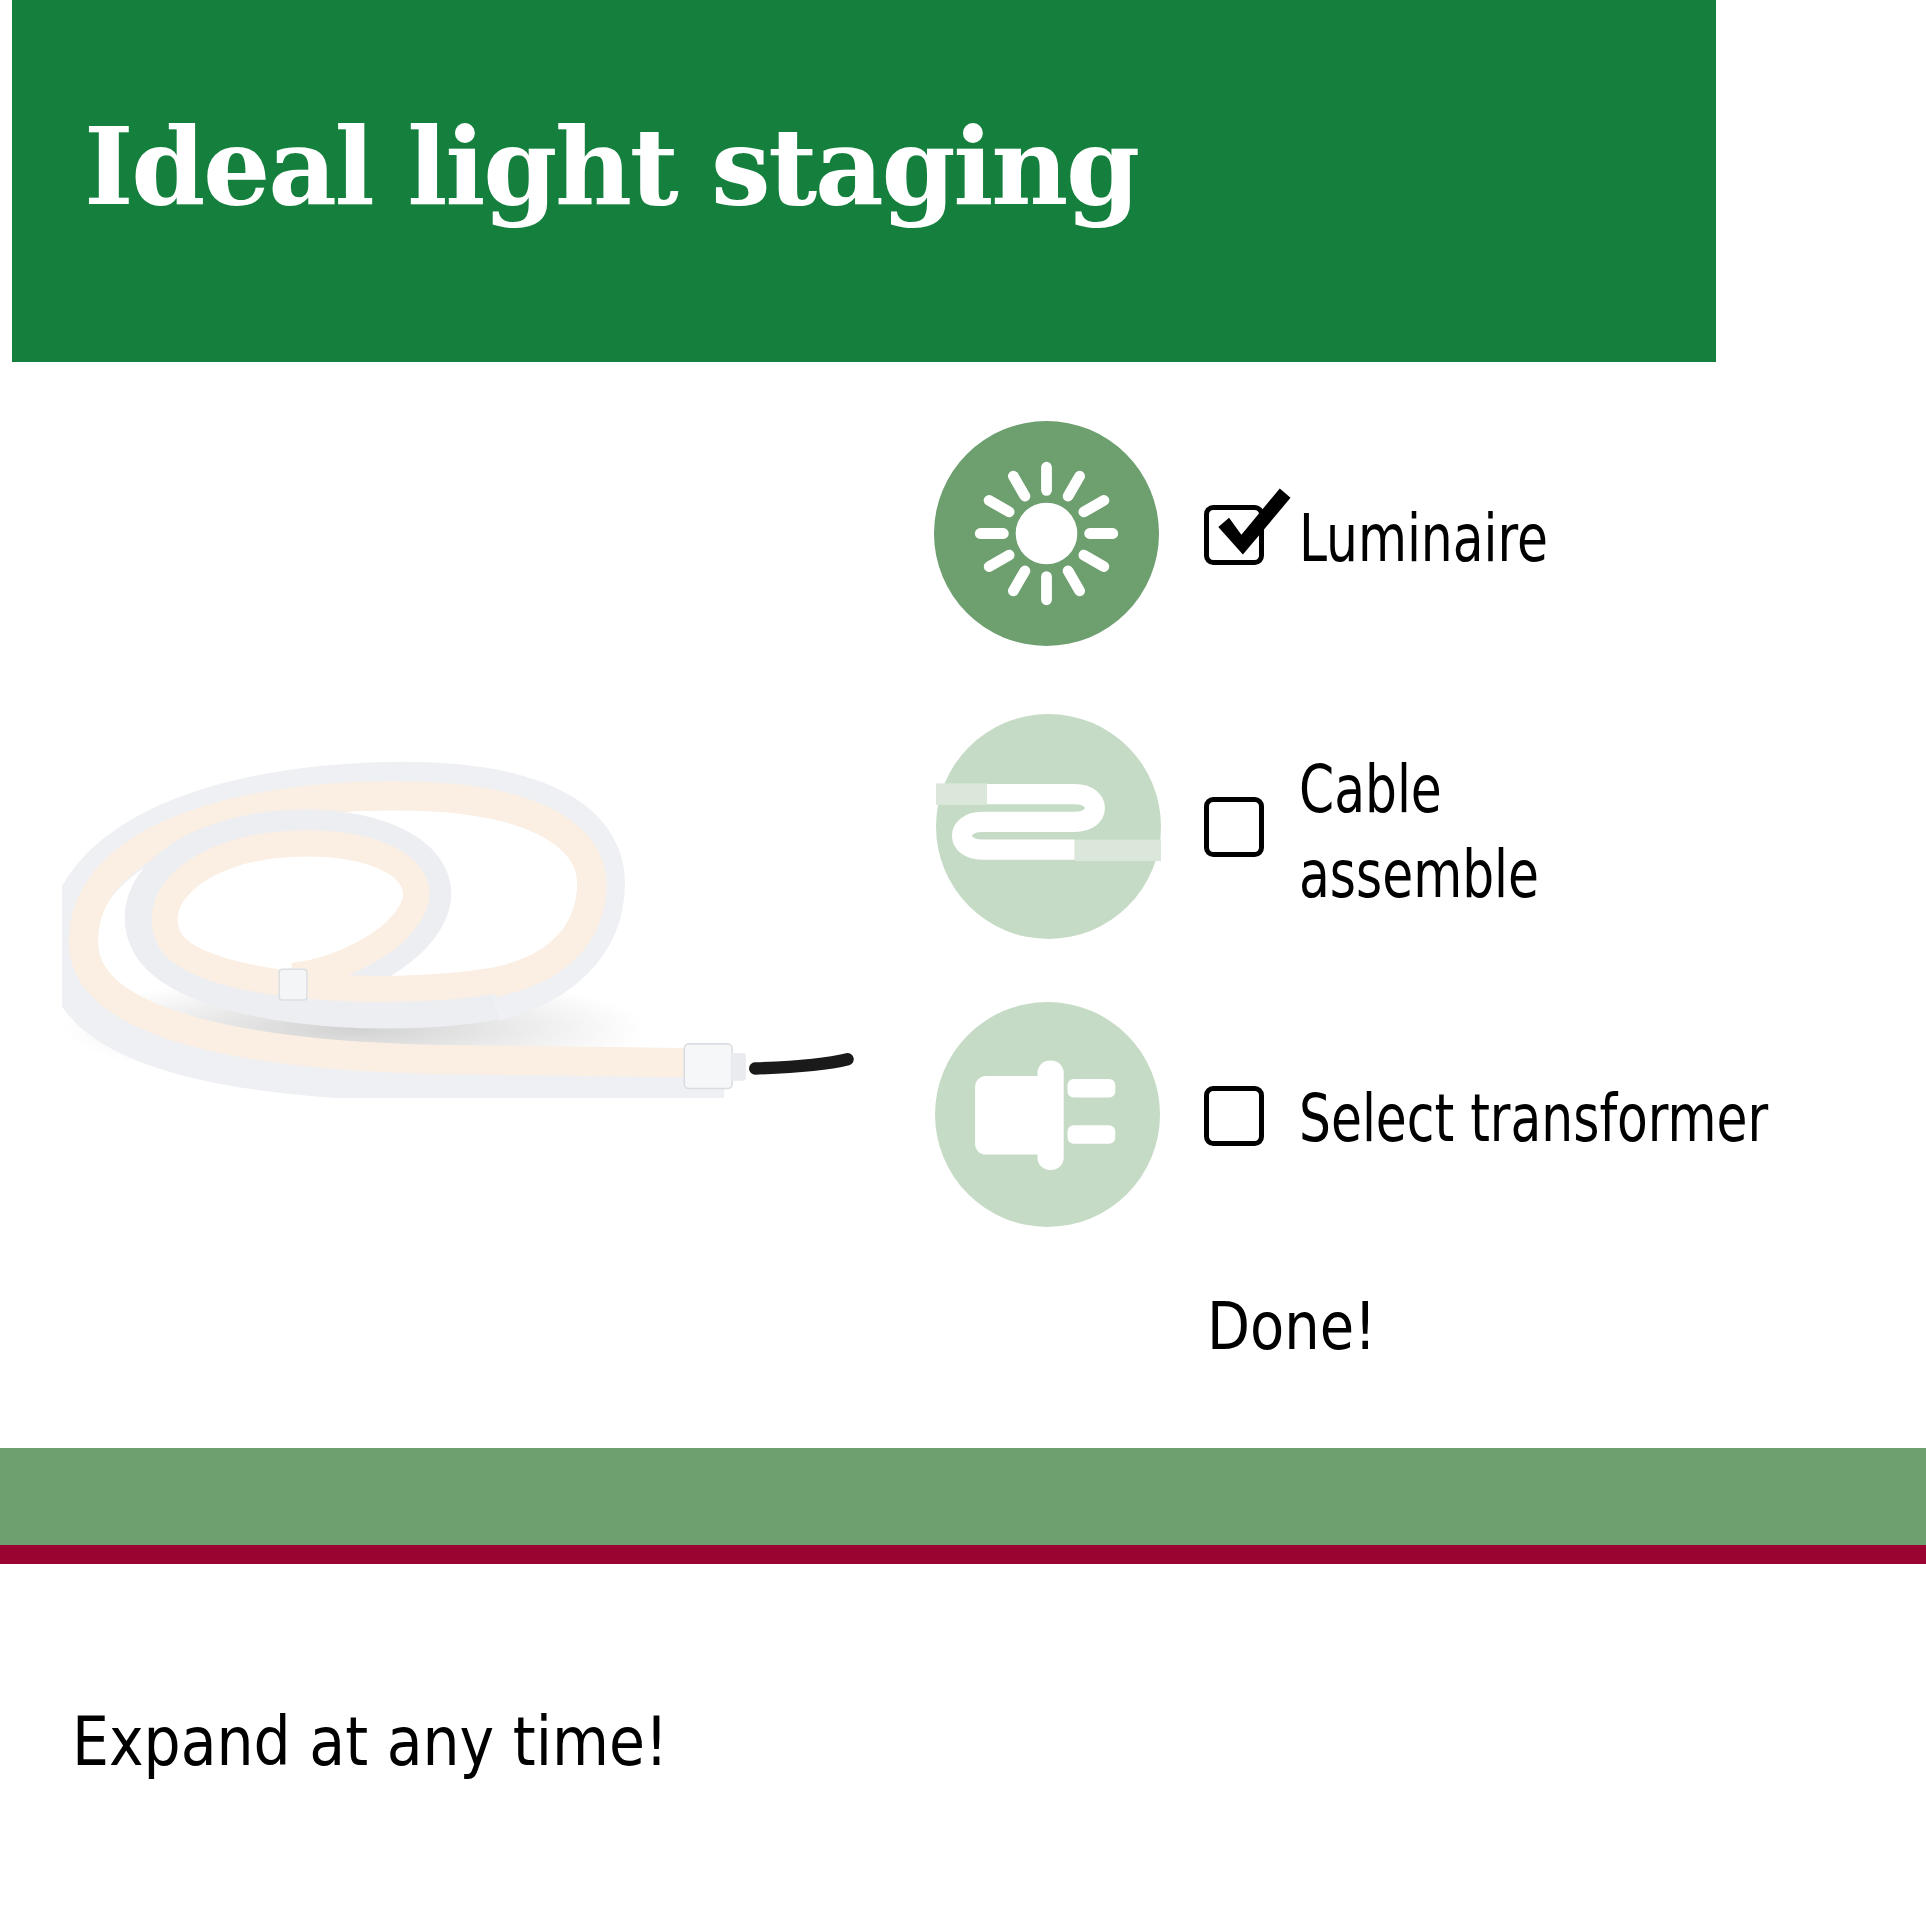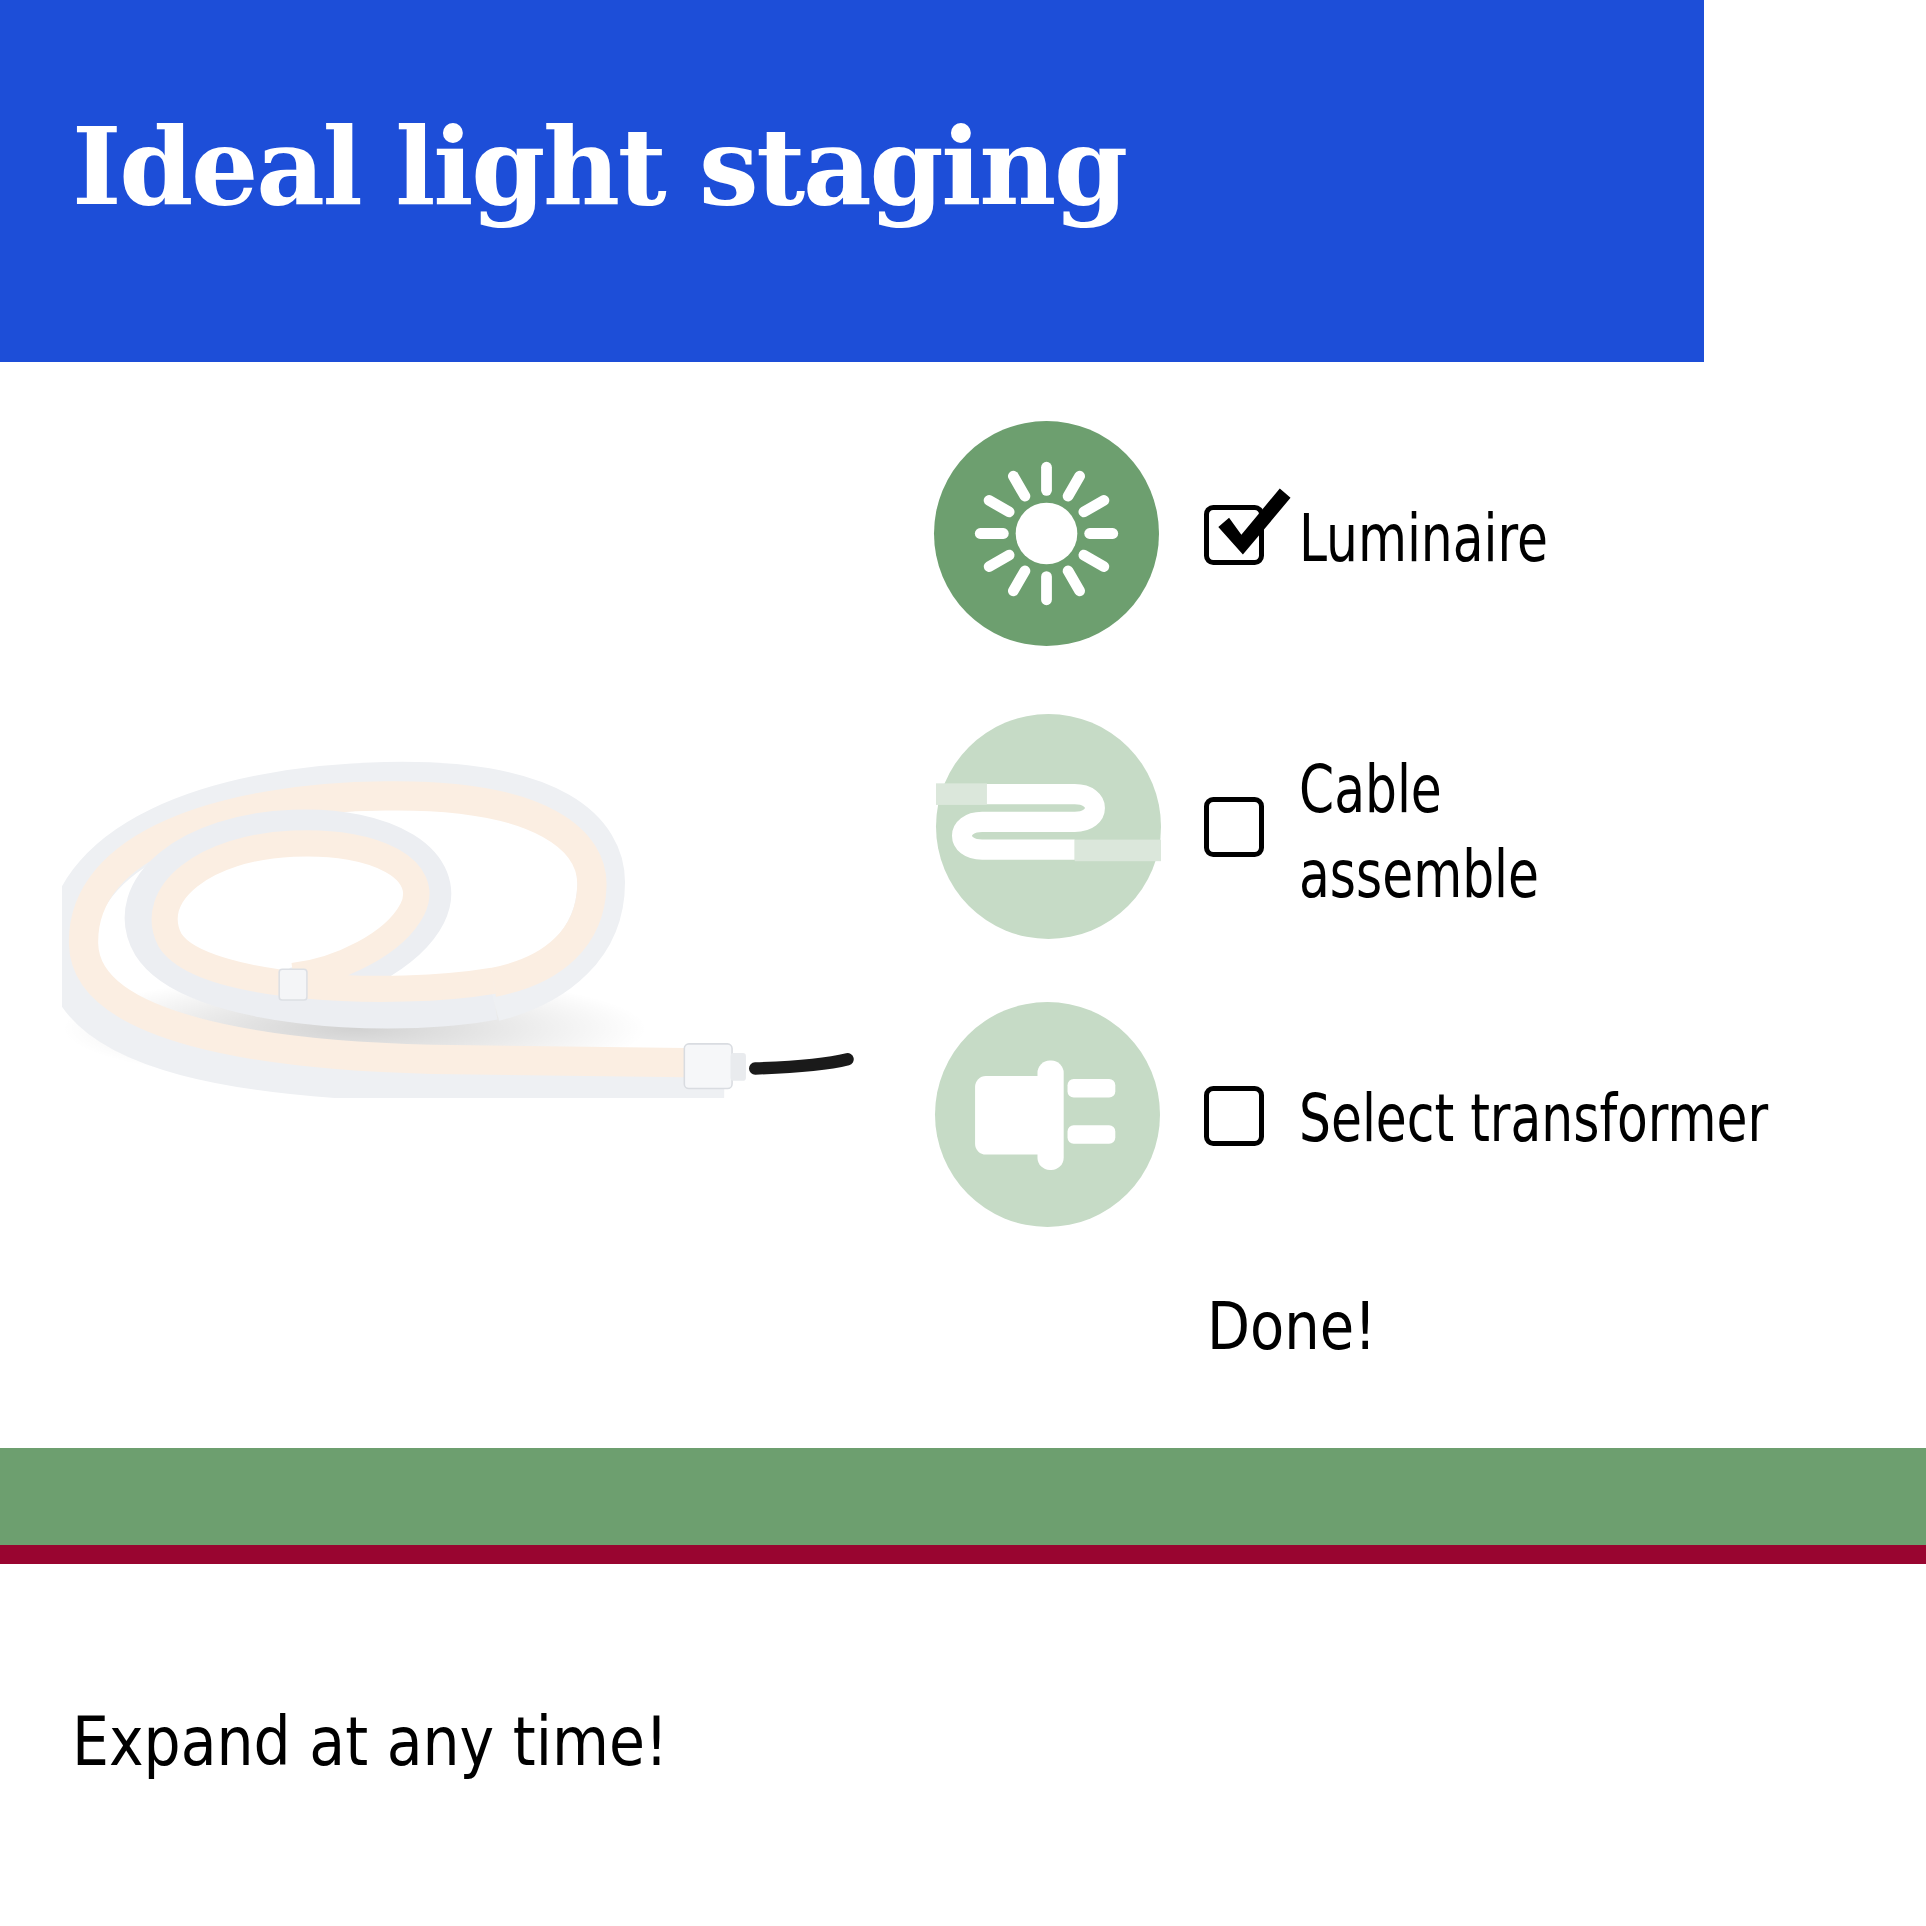--- a/index.html
+++ b/index.html
@@ -1,22 +1,22 @@
 <!DOCTYPE html>
 <html style="font-size:12.3px"><head>
   <meta charset="utf-8">
   <style>
     html, body { margin: 0; padding: 0; }
     body {
       width: 1926px; height: 1926px; position: relative; overflow: hidden;
       background: #ffffff; font-family: "DejaVu Sans", sans-serif; color: #000;
     }
     .header-band {
-      position: absolute; left: 0; top: 0; width: 1704px; height: 362px;
-      background: #1d4ed8;
+      position: absolute; left: 12px; top: 0; width: 1704px; height: 362px;
+      background: #15803d;
     }
     .title {
       position: absolute; left: 72px; top: 114px;
       font-family: "DejaVu Serif", serif; font-weight: bold;
       font-size: 106px; line-height: 1; color: #ffffff;
       letter-spacing: -2.3px; white-space: nowrap;
     }
     .product-image {
       position: absolute; left: 62px; top: 751px; width: 801px; height: 347px;
     }

